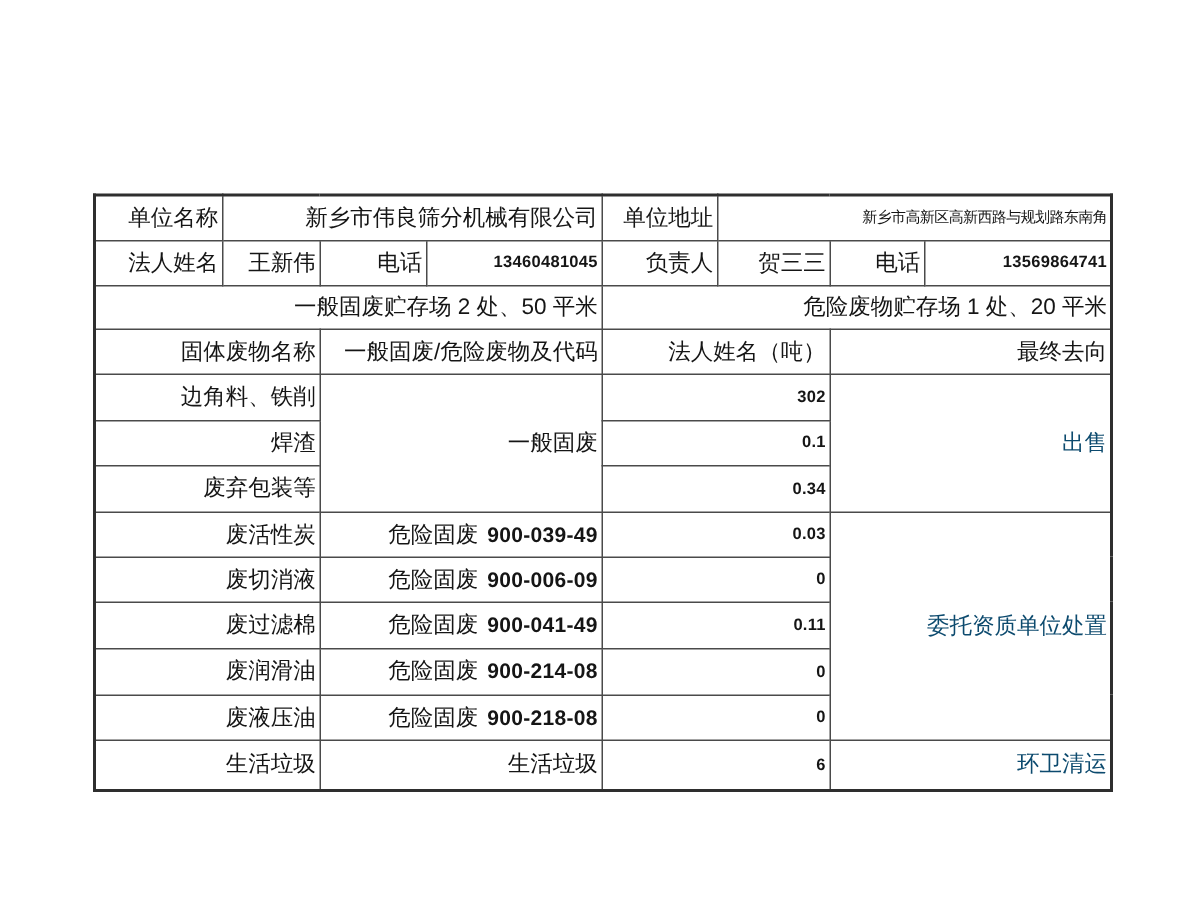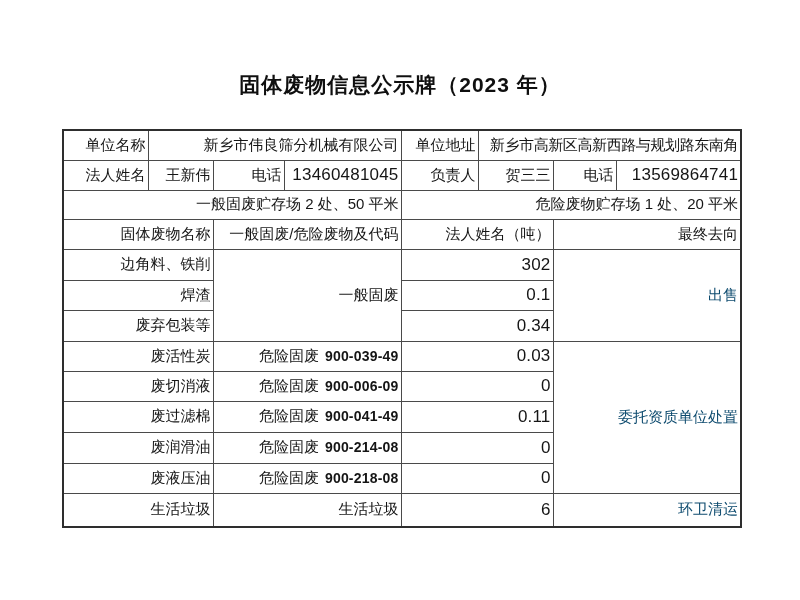--- a/index.html
+++ b/index.html
@@ -27,35 +27,34 @@
     font-size:15px;
   }
   table.notice td{
     border:1.4px solid #4a4a4a;
     text-align:right;
     vertical-align:middle;
     padding:0 2px;
     overflow:hidden;
     white-space:nowrap;
   }
-  .num{font-weight:normal;font-size:17px;letter-spacing:0.2px;}
+  .num{font-weight:bold;font-size:11px;letter-spacing:0.2px;}
   .code{font-weight:bold;font-size:14px;margin-left:6px;letter-spacing:0.2px;margin-top:10px;}
-  .addr{font-size:15px;letter-spacing:-0.4px;padding:0;}
+  .addr{font-size:10px;letter-spacing:-0.4px;padding:0;}
   .blue{color:#0c4a6e;}
   .r30{height:30px;}
   .r29{height:29px;}
   .r31{height:31px;}
   .r34{height:34px;}
 </style>
 </head>
 <body>
 
 <div class="page">
 
-  <div class="doc-title">固体废物信息公示牌（2023 年）</div>
 
   <table class="notice">
     <colgroup>
       <col style="width:85px">
         <col style="width:65px">
         <col style="width:71px">
         <col style="width:117px">
       <col style="width:77px">
         <col style="width:75px">
         <col style="width:63px">

